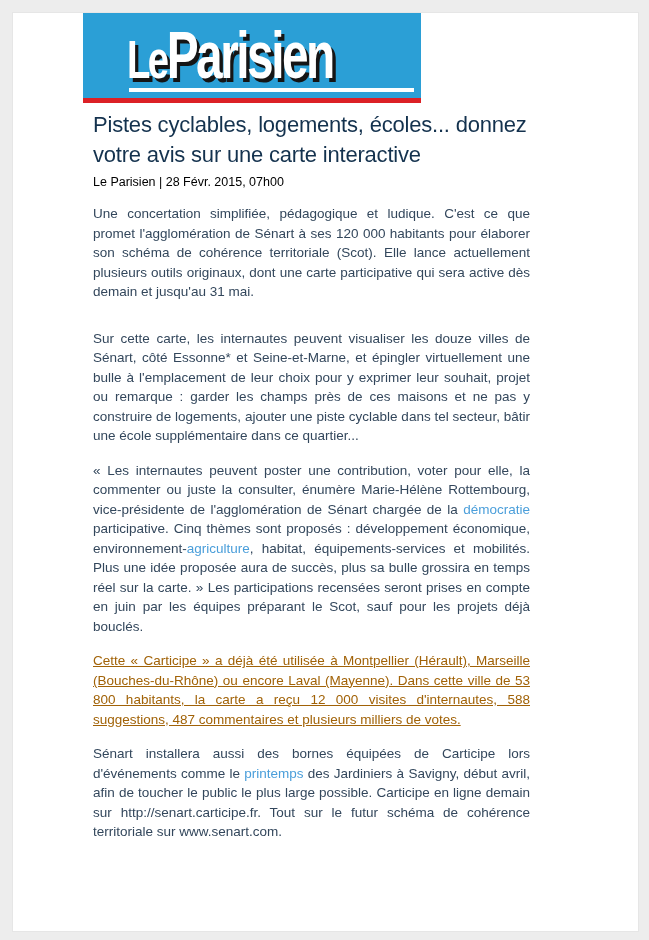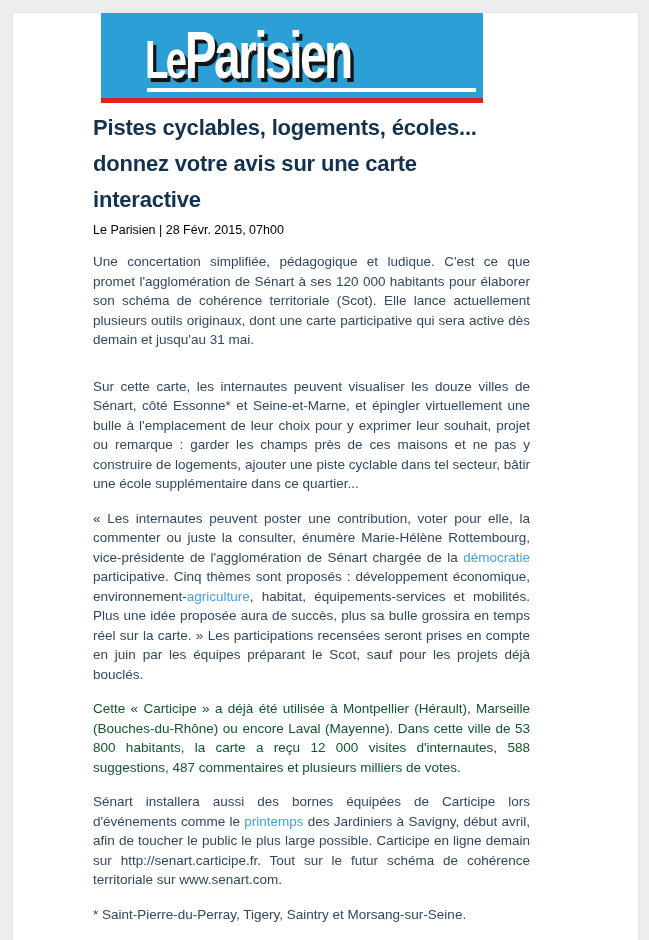--- a/index.html
+++ b/index.html
@@ -17,22 +17,22 @@
     left: 12px;
     top: 12px;
     width: 627px;
     min-height: 920px;
     background: #ffffff;
     border: 1px solid #e6e6e6;
     padding-bottom: 8px;
   }
   
   .logo-wrap {
-    margin-left: 88px;
-    width: 382px;
+    margin-left: 70px;
+    width: 338px;
     cursor: pointer;
   }
   .logo-blue {
     position: relative;
     height: 85px;
     overflow: hidden;
   }
   .logo-text {
     position: absolute;
     left: 44px;
@@ -58,22 +58,22 @@
   }
   .logo-redbar { height: 5px; }
   
   .content {
     margin: 7px 0 0 80px;
     width: 437px;
   }
   .article-title {
     margin: 0;
     font-size: 22px;
-    line-height: 36px;
-    font-weight: bold;
+    line-height: 30px;
+    font-weight: normal;
     color: #14324e;
     letter-spacing: -0.2px;
   }
   .byline {
     margin-top: 5px;
     font-size: 12.5px;
     line-height: 15px;
     color: #7e93a9;
   }
   .article-body { margin-top: 14px; }
@@ -107,19 +107,18 @@
     <div class="logo-redbar" style="background: rgb(220, 32, 38);"></div>
   </div>
 
   <div class="content">
     <h1 class="article-title" style="color: rgb(20, 50, 78);">Pistes cyclables, logements, écoles... donnez votre avis sur une carte interactive</h1>
     <div class="byline" style="color: #000000;">Le Parisien | 28 Févr. 2015, 07h00</div>
     <div class="article-body">
         <p style="color: rgb(51, 71, 92);">Une concertation simplifiée, pédagogique et ludique. C'est ce que promet l'agglomération de Sénart à ses 120 000 habitants pour élaborer son schéma de cohérence territoriale (Scot). Elle lance actuellement plusieurs outils originaux, dont une carte participative qui sera active dès demain et jusqu'au 31 mai.</p>
         <p class="extra-space" style="color: rgb(51, 71, 92);">Sur cette carte, les internautes peuvent visualiser les douze villes de Sénart, côté Essonne* et Seine-et-Marne, et épingler virtuellement une bulle à l'emplacement de leur choix pour y exprimer leur souhait, projet ou remarque&nbsp;: garder les champs près de ces maisons et ne pas y construire de logements, ajouter une piste cyclable dans tel secteur, bâtir une école supplémentaire dans ce quartier...</p>
         <p style="color: rgb(51, 71, 92);">«&nbsp;Les internautes peuvent poster une contribution, voter pour elle, la commenter ou juste la consulter, énumère Marie-Hélène Rottembourg, vice-présidente de l'agglomération de Sénart chargée de la <a class="inline-link" style="color: rgb(74, 158, 218);">démocratie</a> participative. Cinq thèmes sont proposés&nbsp;: développement économique, environnement-<a class="inline-link" style="color: rgb(74, 158, 218);">agriculture</a>, habitat, équipements-services et mobilités. Plus une idée proposée aura de succès, plus sa bulle grossira en temps réel sur la carte.&nbsp;» Les participations recensées seront prises en compte en juin par les équipes préparant le Scot, sauf pour les projets déjà bouclés.</p>
-        <p style="color: #14532d;">Cette «&nbsp;Carticipe&nbsp;» a déjà été utilisée à Montpellier (Hérault), Marseille (Bouches-du-Rhône) ou encore Laval (Mayenne). Dans cette ville de 53 800 habitants, la carte a reçu 12 000 visites d'internautes, 588 suggestions, 487 commentaires et plusieurs milliers de votes.</p>
+        <p style="color: #a16207; text-decoration: underline;">Cette «&nbsp;Carticipe&nbsp;» a déjà été utilisée à Montpellier (Hérault), Marseille (Bouches-du-Rhône) ou encore Laval (Mayenne). Dans cette ville de 53 800 habitants, la carte a reçu 12 000 visites d'internautes, 588 suggestions, 487 commentaires et plusieurs milliers de votes.</p>
         <p style="color: rgb(51, 71, 92);">Sénart installera aussi des bornes équipées de Carticipe lors d'événements comme le <a class="inline-link" style="color: rgb(74, 158, 218);">printemps</a> des Jardiniers à Savigny, début avril, afin de toucher le public le plus large possible. Carticipe en ligne demain sur http://senart.carticipe.fr. Tout sur le futur schéma de cohérence territoriale sur www.senart.com.</p>
-        <p class="no-justify" style="color: rgb(51, 71, 92);">* Saint-Pierre-du-Perray, Tigery, Saintry et Morsang-sur-Seine.</p>
       </div>
   </div>
 
 </div>
 
 </body></html>

